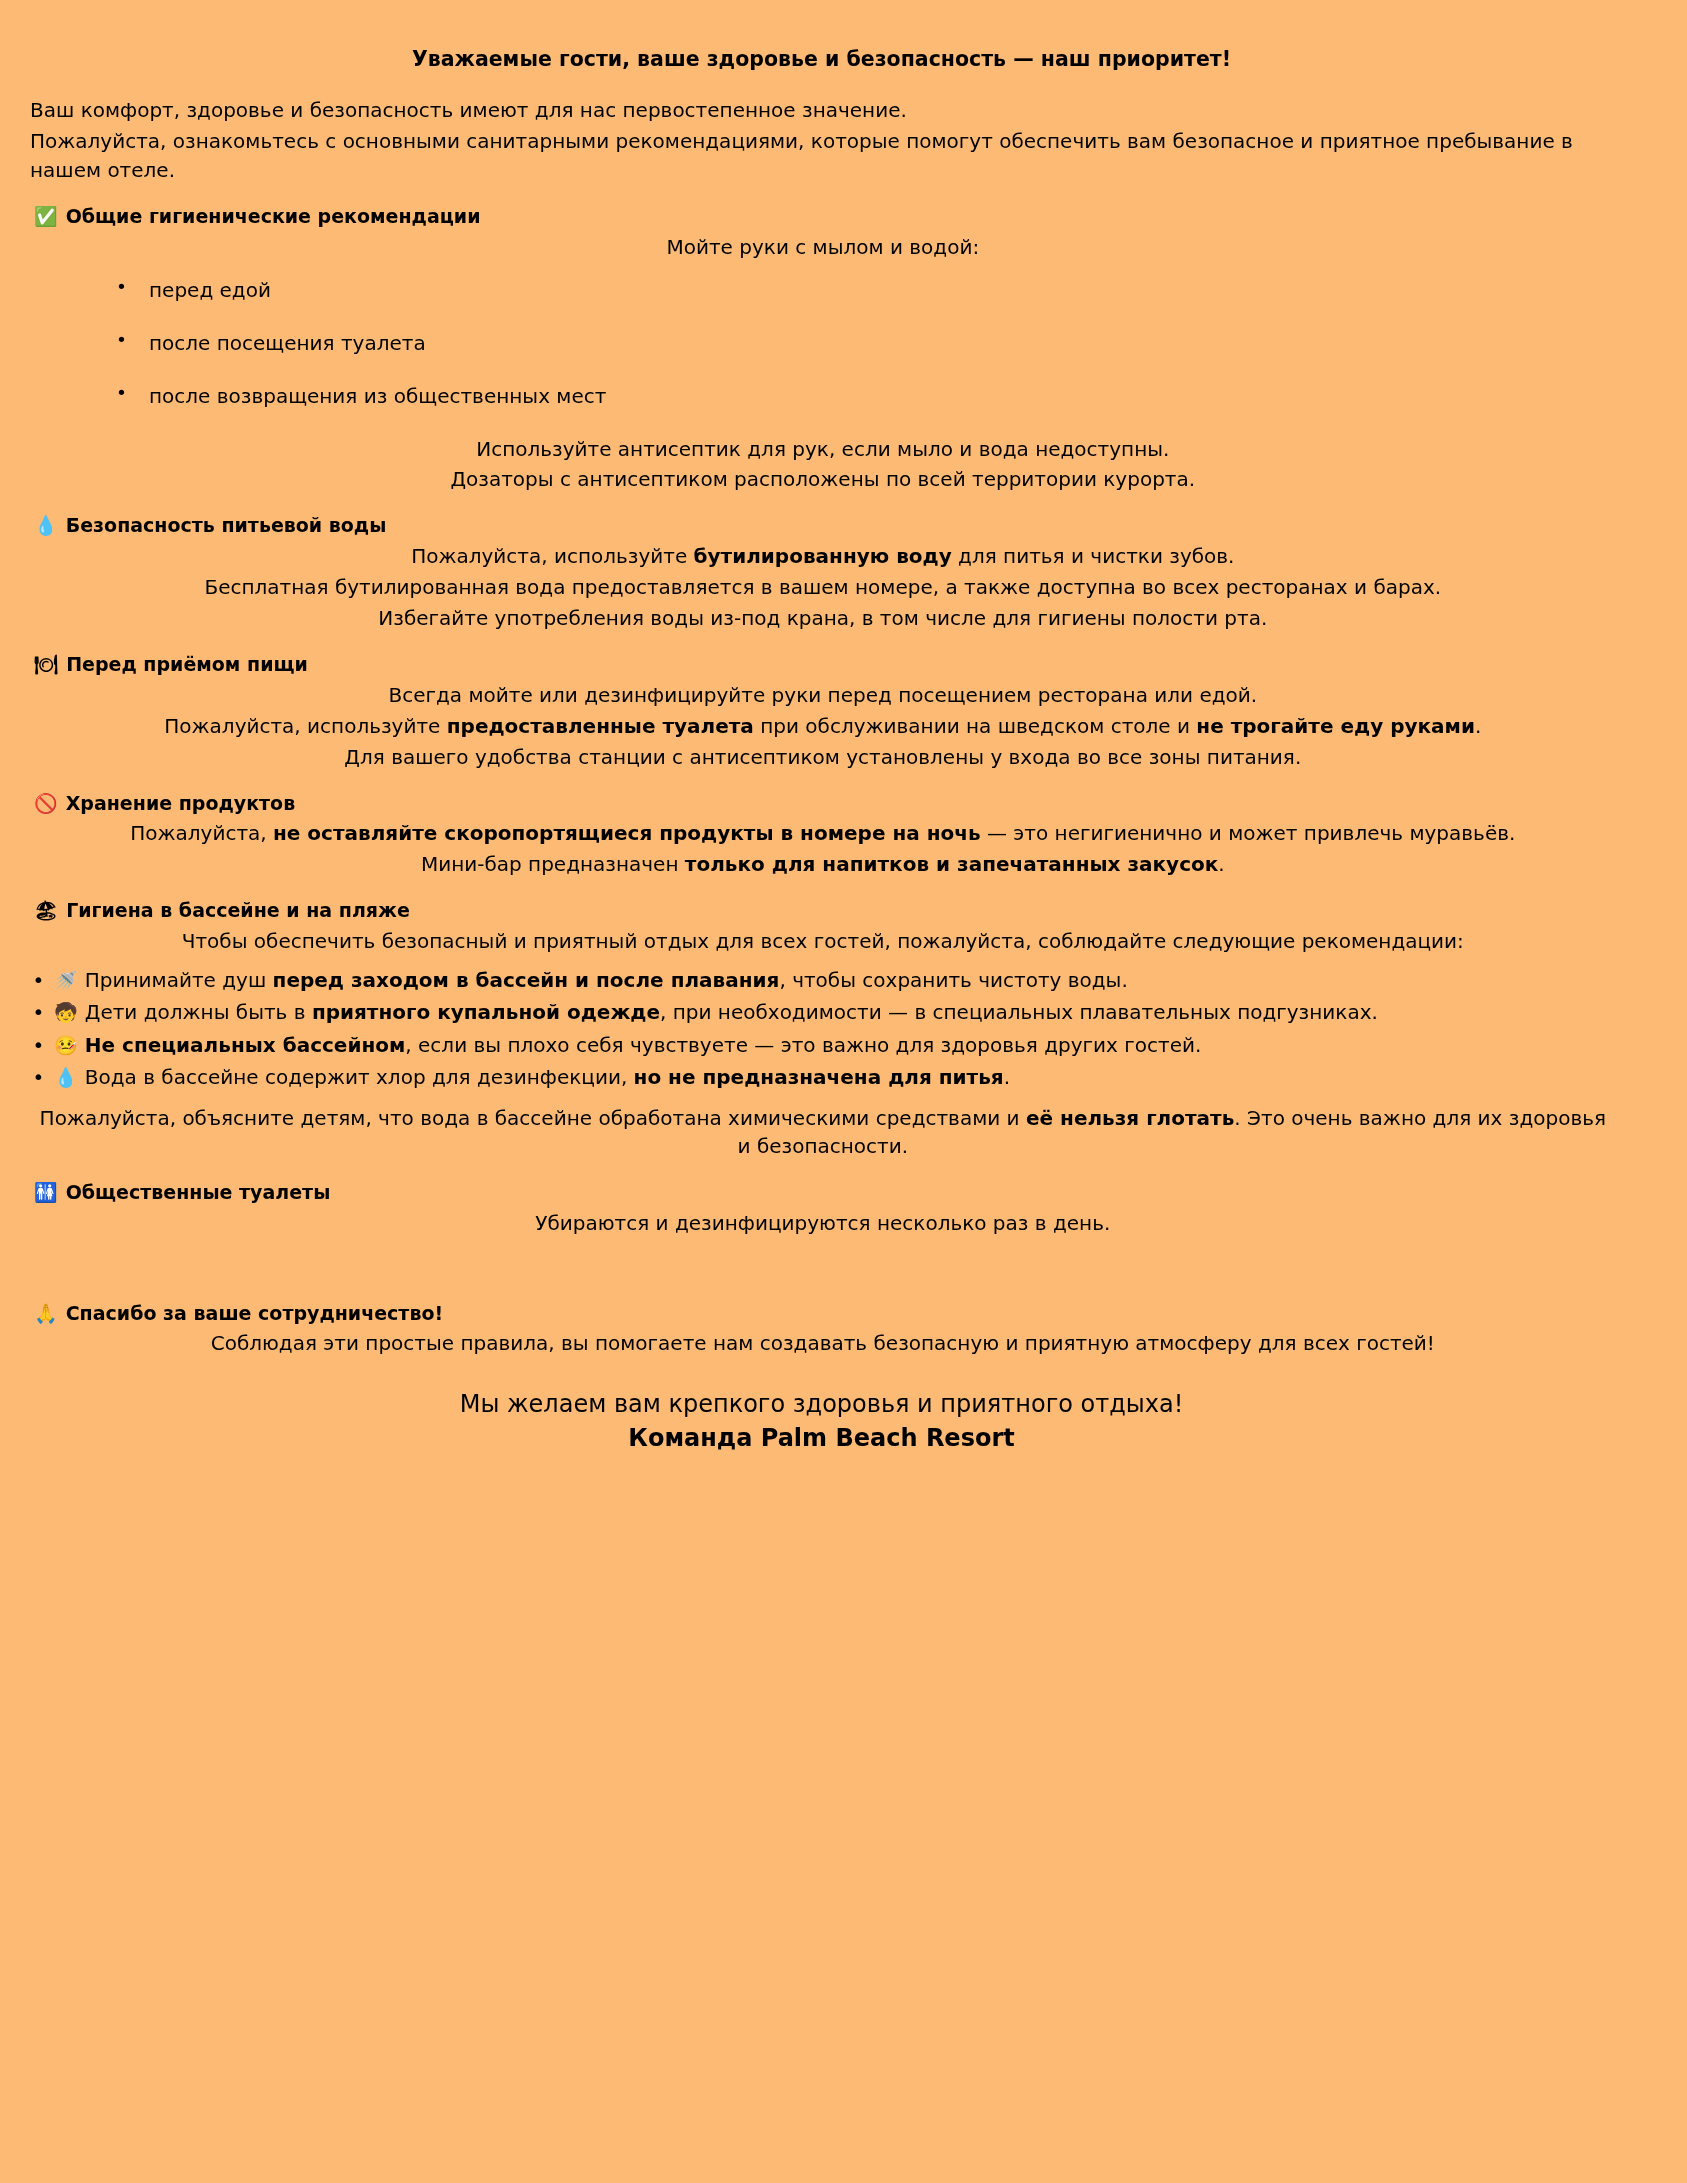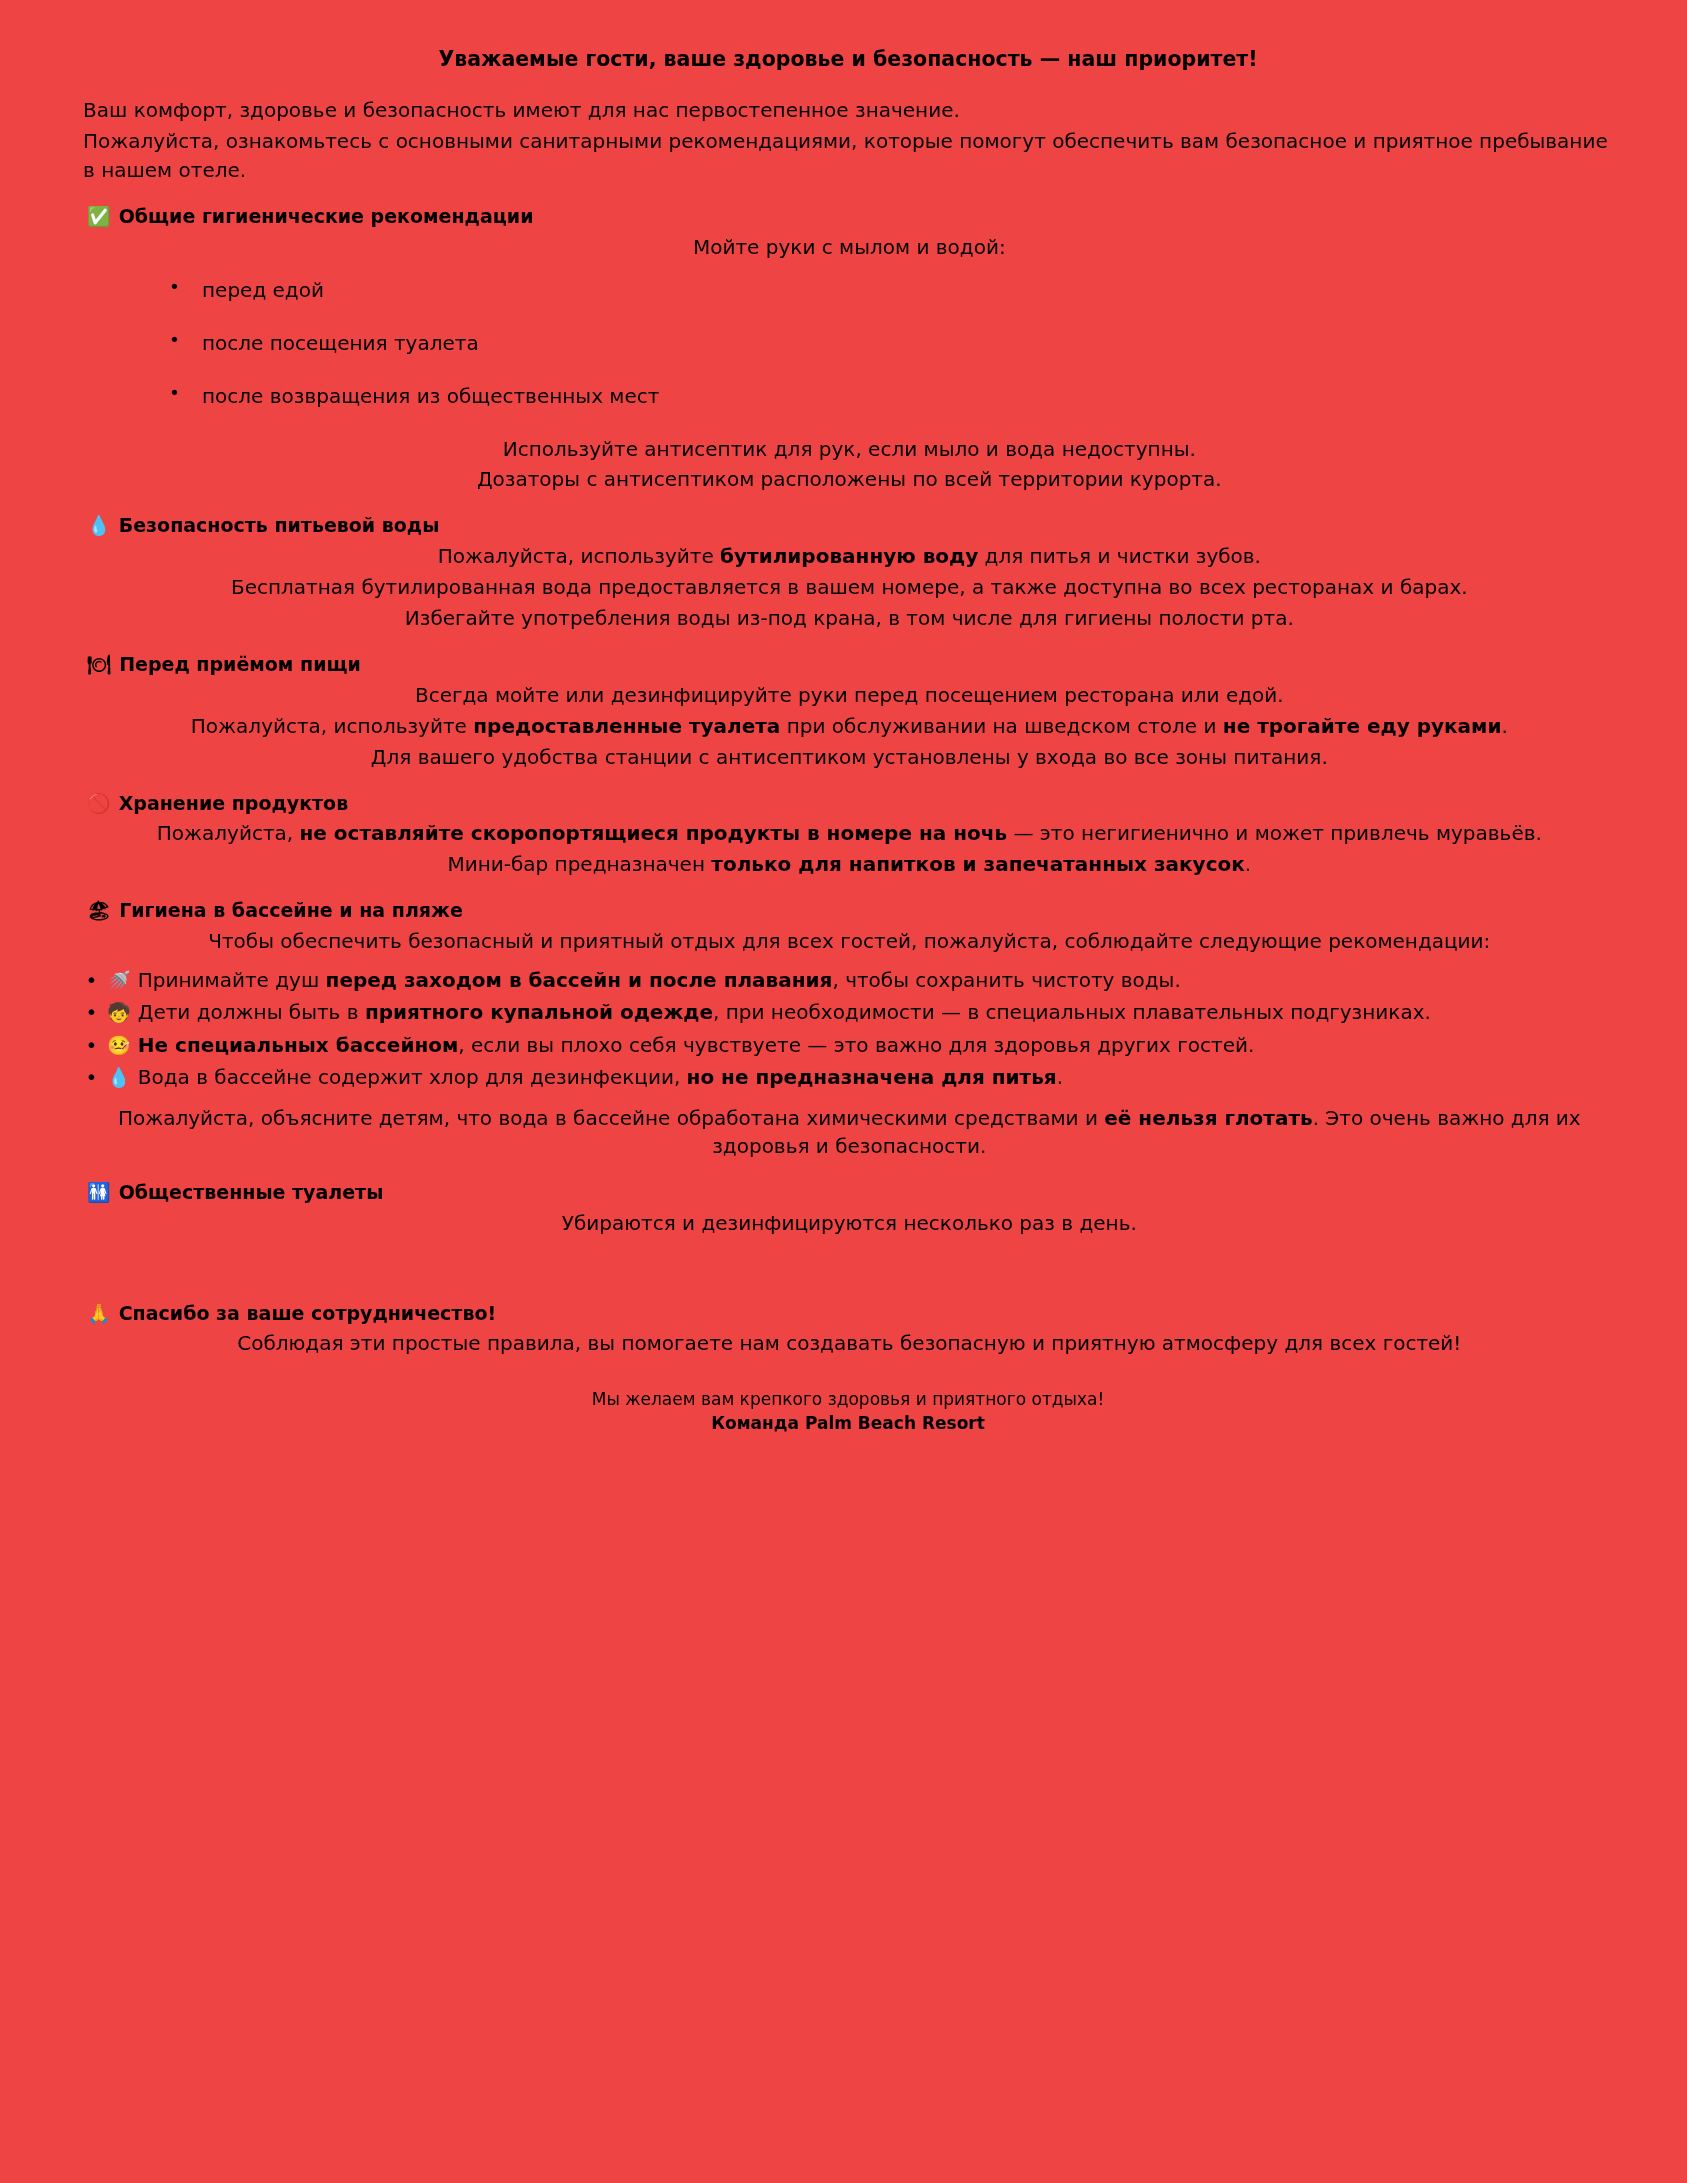--- a/index.html
+++ b/index.html
@@ -9,22 +9,22 @@
   }
   body {
     width: 1687px;
     font-family: "DejaVu Sans", "Liberation Sans", sans-serif;
     color: #000000;
   }
   .page {
     width: 1687px;
     min-height: 2183px;
     box-sizing: border-box;
-    padding: 37px 74px 40px 83px;
-    background: #ef4444;
+    padding: 37px 74px 40px 30px;
+    background: #fdba74;
   }
   .doc-title {
     text-align: center;
     font-weight: bold;
     font-size: 20.5px;
     line-height: 1.35;
     margin: 9.3px 0 22.5px 0;
   }
   p.para {
     font-size: 20px;
@@ -77,21 +77,21 @@
     padding-left: 2.6px;
   }
   .dash-item .lead {
     margin-right: 4px;
   }
   b {
     font-weight: bold;
   }
   .closing-center {
     text-align: center;
-    font-size: 17px;
+    font-size: 24px;
     line-height: 1.42;
     margin: 0;
   }
   .closing-center.bold {
     font-weight: bold;
   }
   .tall-gap {
     height: 61px;
   }
   .mid-gap {

